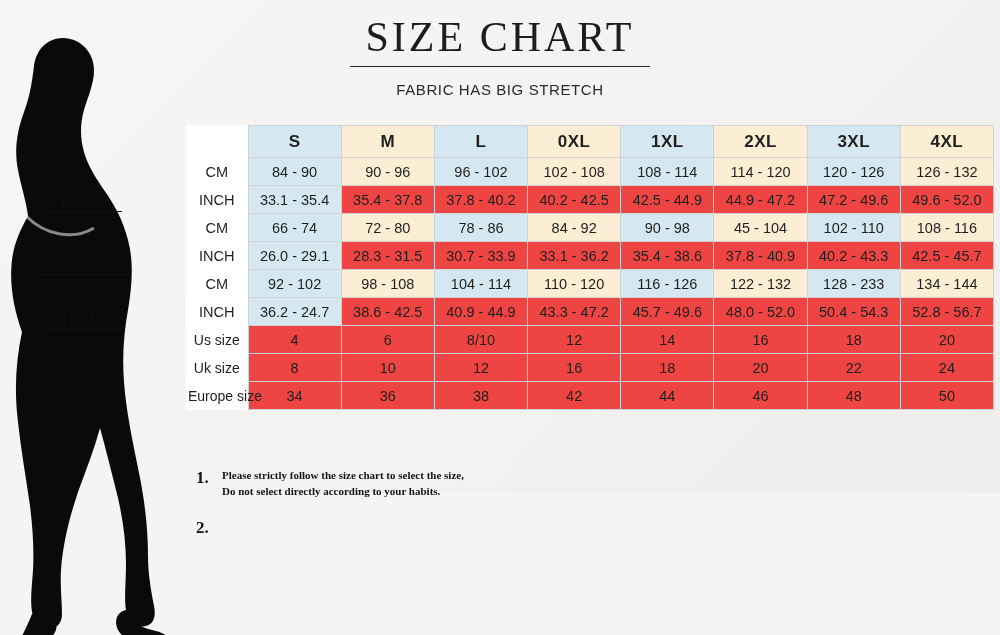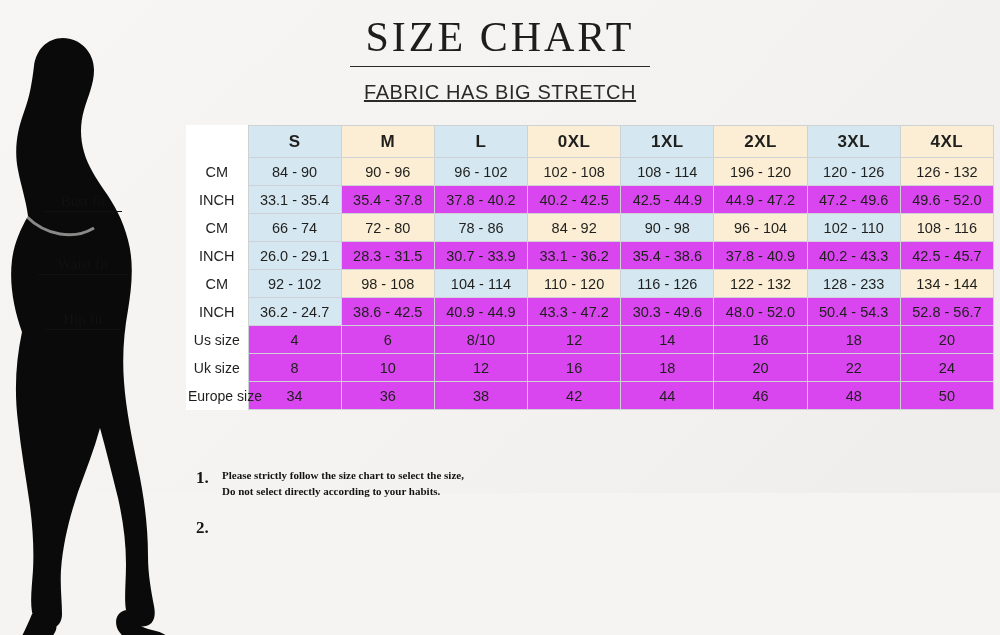--- a/index.html
+++ b/index.html
@@ -46,25 +46,24 @@
     padding: 0 6px 4px 6px;
   }
   .title-rule {
     width: 300px;
     height: 1px;
     background: #2a2a28;
     margin: 2px auto 0 auto;
   }
   .subtitle {
     margin-top: 14px;
-    font-size: 20px;
+    font-size: 15px;
     letter-spacing: 0.6px;
     color: #2a2a28;
     font-family: "Liberation Sans", sans-serif;
-    text-decoration: underline;
   }
 
   
   .table-wrap {
     position: absolute;
     left: 186px;
     top: 125px;
     width: 808px;
   }
   table.size-chart {
@@ -100,21 +99,21 @@
     background: transparent;
   }
   thead th.size {
     font-size: 17px;
     font-weight: bold;
     height: 32px;
     letter-spacing: 0.5px;
   }
   .blue  { background: #d5e8f2; }
   .cream { background: #fbeed4; }
-  .white { background: #d946ef; }
+  .white { background: #ef4444; }
 
   
   .meas {
     position: absolute;
     font-family: "Liberation Serif", serif;
     font-size: 15px;
     color: #111;
     text-align: center;
   }
   .meas .underline {
@@ -228,21 +227,21 @@
       </thead>
       <tbody>
 
         <tr>
           <td class="rowhead">CM</td>
           <td class="blue">84 - 90</td>
           <td class="cream">90 - 96</td>
           <td class="blue">96 - 102</td>
           <td class="cream">102 - 108</td>
           <td class="blue">108 - 114</td>
-          <td class="cream">196 - 120</td>
+          <td class="cream">114 - 120</td>
           <td class="blue">120 - 126</td>
           <td class="cream">126 - 132</td>
         </tr>
 
         <tr>
           <td class="rowhead">INCH</td>
           <td class="blue">33.1 - 35.4</td>
           <td class="white">35.4 - 37.8</td>
           <td class="white">37.8 - 40.2</td>
           <td class="white">40.2 - 42.5</td>
@@ -252,21 +251,21 @@
           <td class="white">49.6 - 52.0</td>
         </tr>
 
         <tr>
           <td class="rowhead">CM</td>
           <td class="blue">66 - 74</td>
           <td class="cream">72 - 80</td>
           <td class="blue">78 - 86</td>
           <td class="cream">84 - 92</td>
           <td class="blue">90 - 98</td>
-          <td class="cream">96 - 104</td>
+          <td class="cream">45 - 104</td>
           <td class="blue">102 - 110</td>
           <td class="cream">108 - 116</td>
         </tr>
 
         <tr>
           <td class="rowhead">INCH</td>
           <td class="blue">26.0 - 29.1</td>
           <td class="white">28.3 - 31.5</td>
           <td class="white">30.7 - 33.9</td>
           <td class="white">33.1 - 36.2</td>
@@ -287,21 +286,21 @@
           <td class="blue">128 - 233</td>
           <td class="cream">134 - 144</td>
         </tr>
 
         <tr>
           <td class="rowhead">INCH</td>
           <td class="blue">36.2 - 24.7</td>
           <td class="white">38.6 - 42.5</td>
           <td class="white">40.9 - 44.9</td>
           <td class="white">43.3 - 47.2</td>
-          <td class="white">30.3 - 49.6</td>
+          <td class="white">45.7 - 49.6</td>
           <td class="white">48.0 - 52.0</td>
           <td class="white">50.4 - 54.3</td>
           <td class="white">52.8 - 56.7</td>
         </tr>
 
         <tr>
           <td class="rowhead small">Us size</td>
           <td class="white">4</td>
           <td class="white">6</td>
           <td class="white">8/10</td>

